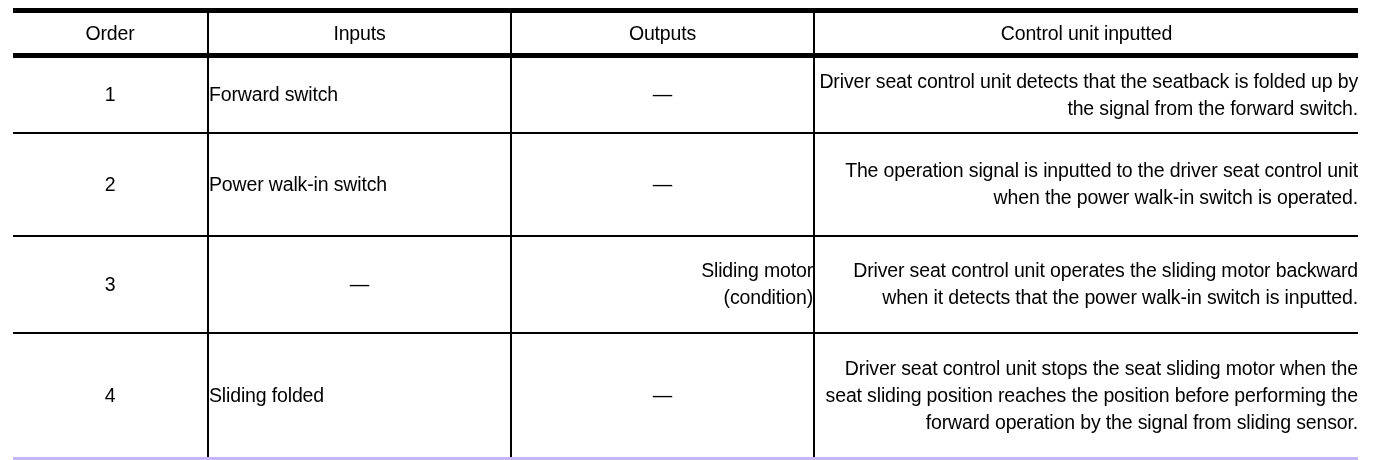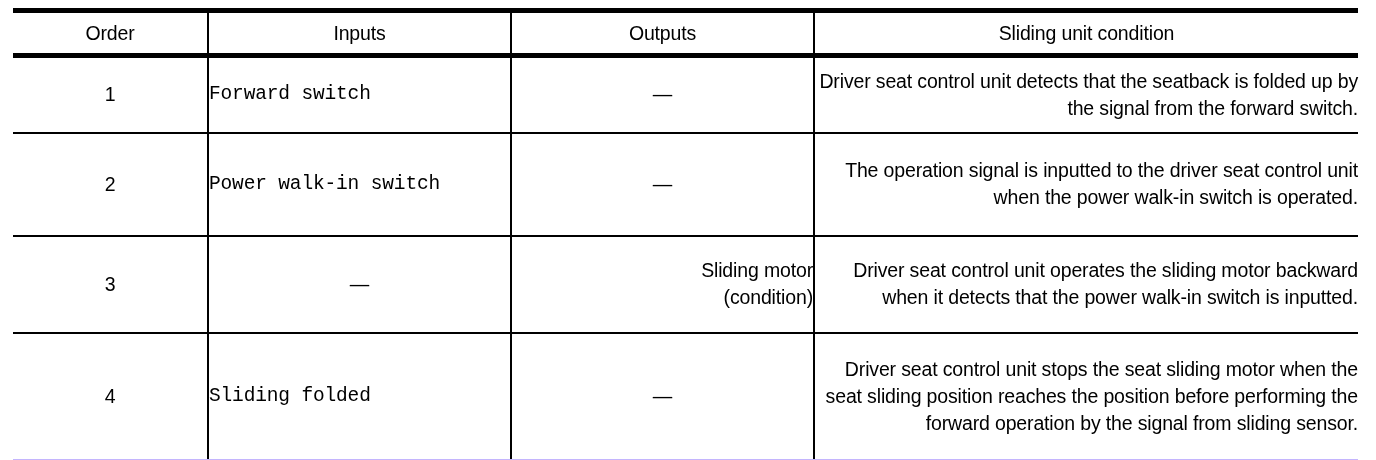--- a/index.html
+++ b/index.html
@@ -56,37 +56,37 @@
     border-top: 5px solid #000;
     border-bottom: 5px solid #000;
   }
   tbody.table-body tr.body-row > * {
     border-top: 2px solid #000;
   }
   tbody.table-body tr.body-row:first-child > * {
     border-top: 0;
   }
   tbody.table-body tr.body-row:last-child > * {
-    border-bottom: 2px solid #c4b5fd;
+    border-bottom: 6px solid #c4b5fd;
   }
 
   
   .header-row th {
     text-align: center;
     height: 40px;
     font-size: 20px;
   }
 
   
   .cell-order   { text-align: center; }
   .cell-outputs { text-align: center; }
   .cell-cond    { text-align: right; }
   .cell-inputs  { text-align: left; }
 
-  .pad-left   { padding-left: 18px; padding-right: 10px; font-family: Liberation Mono, monospace; }
+  .pad-left   { padding-left: 18px; padding-right: 10px; }
   .pad-cond   { padding-left: 18px; padding-right: 14px; }
 
   .row-h1 { height: 77px; }
   .row-h2 { height: 103px; }
   .row-h3 { height: 97px; }
   .row-h4 { height: 127px; }
 
   .order-num { font-size: 20px; }
 
   .inputs-dash-center { text-align: center; padding-left: 0; padding-right: 0; }
@@ -106,21 +106,21 @@
       <col class="col-inputs">
       <col class="col-outputs">
       <col class="col-cond">
     </colgroup>
 
     <thead class="table-head">
       <tr class="header-row">
         <th class="cell-order">Order</th>
         <th class="cell-inputs">Inputs</th>
         <th class="cell-outputs">Outputs</th>
-        <th class="cell-cond">Sliding unit condition</th>
+        <th class="cell-cond">Control unit inputted</th>
       </tr>
     </thead>
 
     <tbody class="table-body">
 
       <tr class="body-row row-h1">
         <td class="cell-order order-num">1</td>
         <td class="cell-inputs pad-left">Forward switch</td>
         <td class="cell-outputs">—</td>
         <td class="cell-cond pad-cond">Driver seat control unit detects that the seatback is folded up by the signal from the forward switch.</td>

